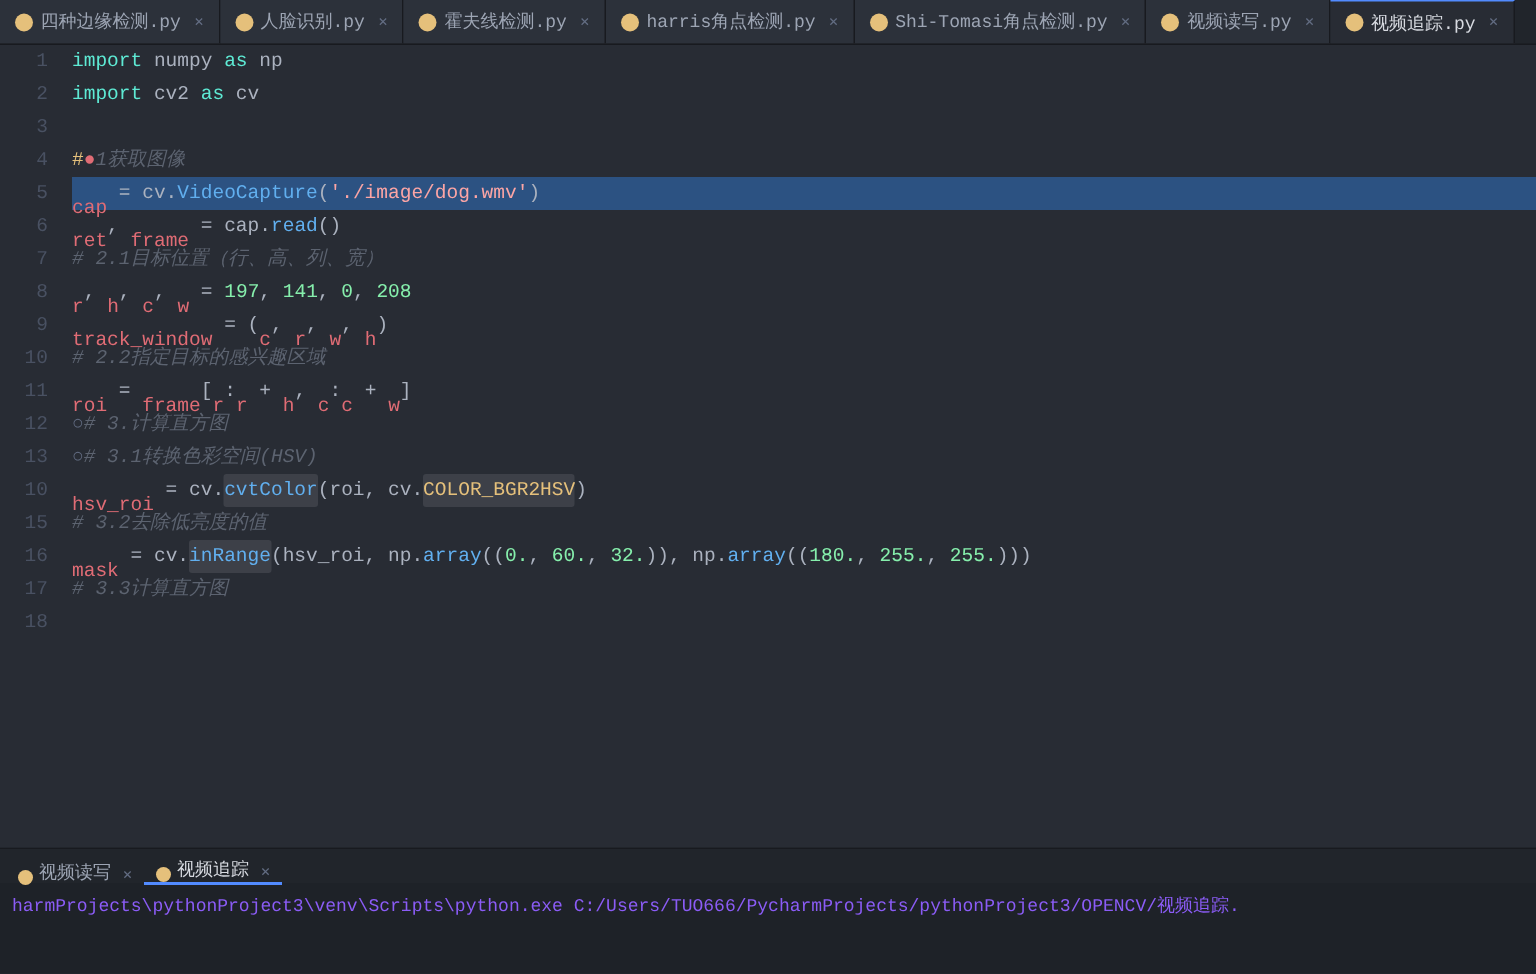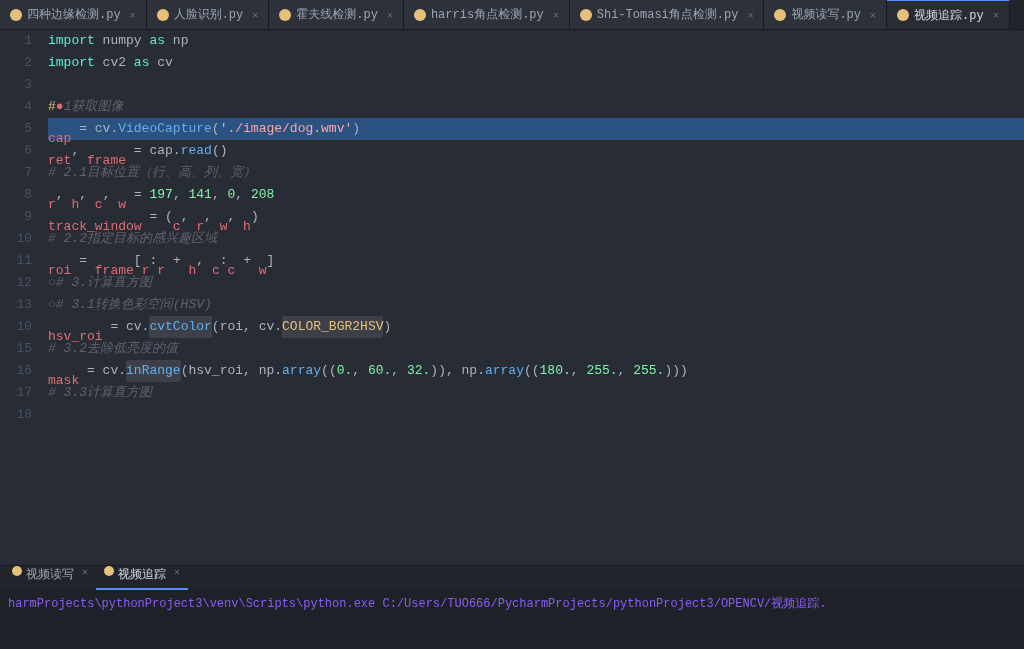--- a/index.html
+++ b/index.html
@@ -114,21 +114,21 @@
     .terminal-tab-bar {
       display: flex;
       background: #21252b;
       height: 24px;
       align-items: center;
       border-top: 1px solid #181a1f;
       padding: 0 4px;
     }
     .terminal-tab {
       display: flex;
-      align-items: flex-start;
+      align-items: flex-end;
       padding: 0 8px;
       height: 24px;
       font-size: 12px;
       color: #9da5b4;
       gap: 4px;
       cursor: pointer;
     }
     .terminal-tab.active {
       color: #d7dae0;
       border-bottom: 2px solid #528bff;

